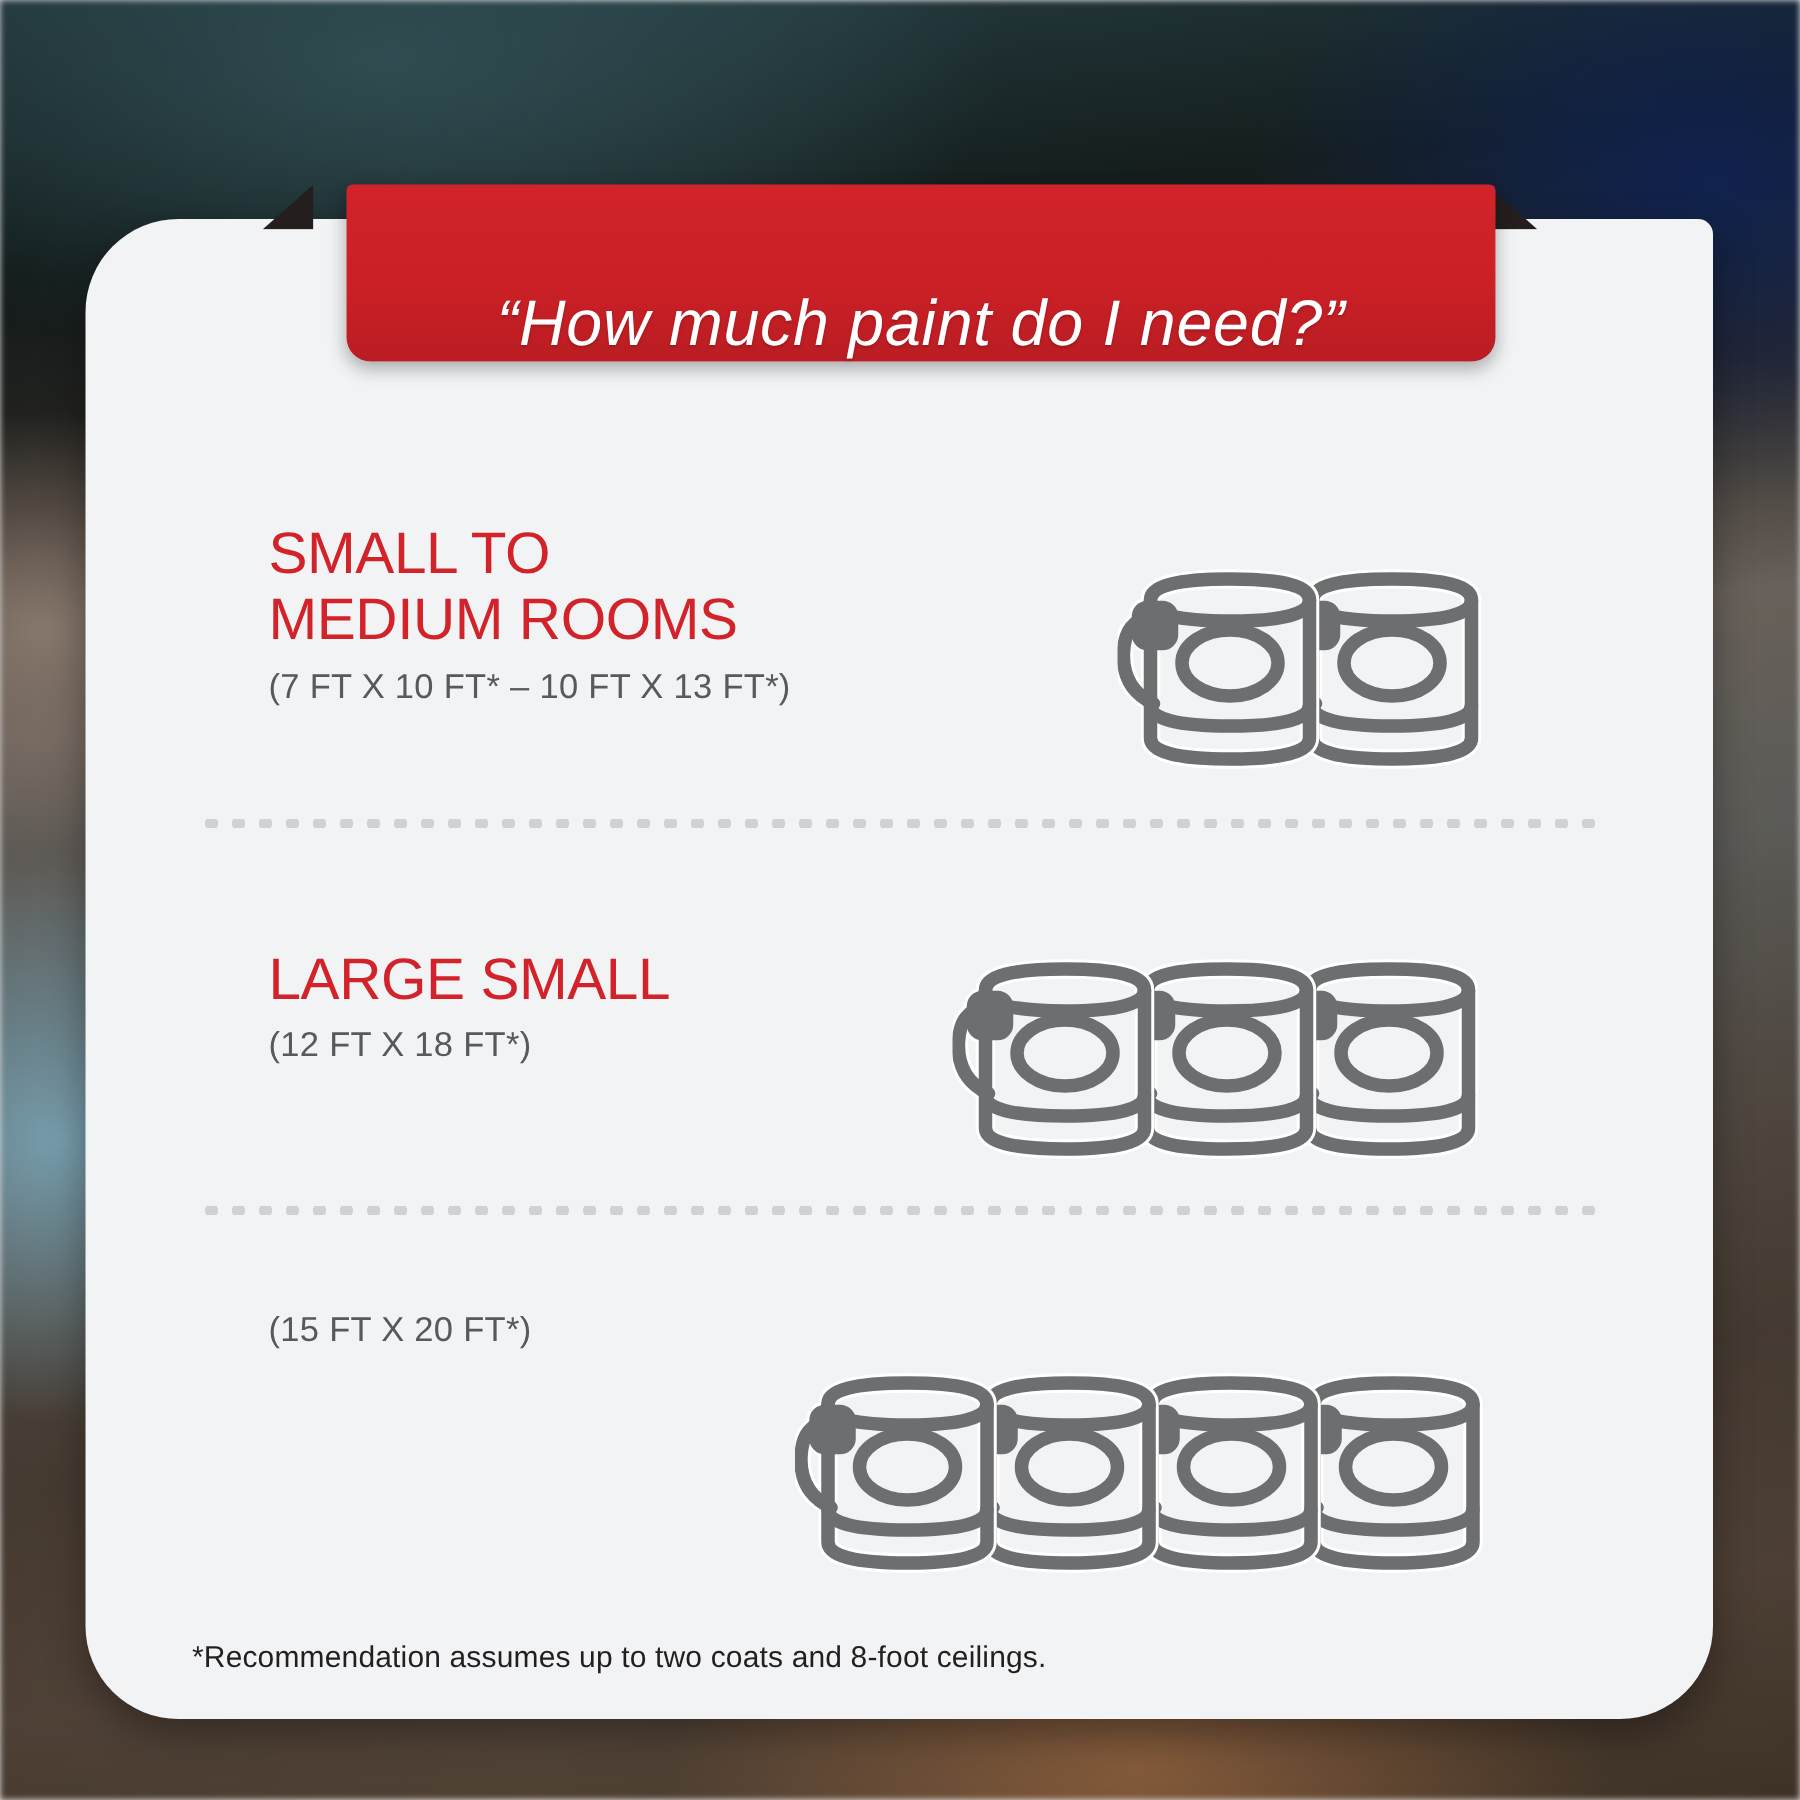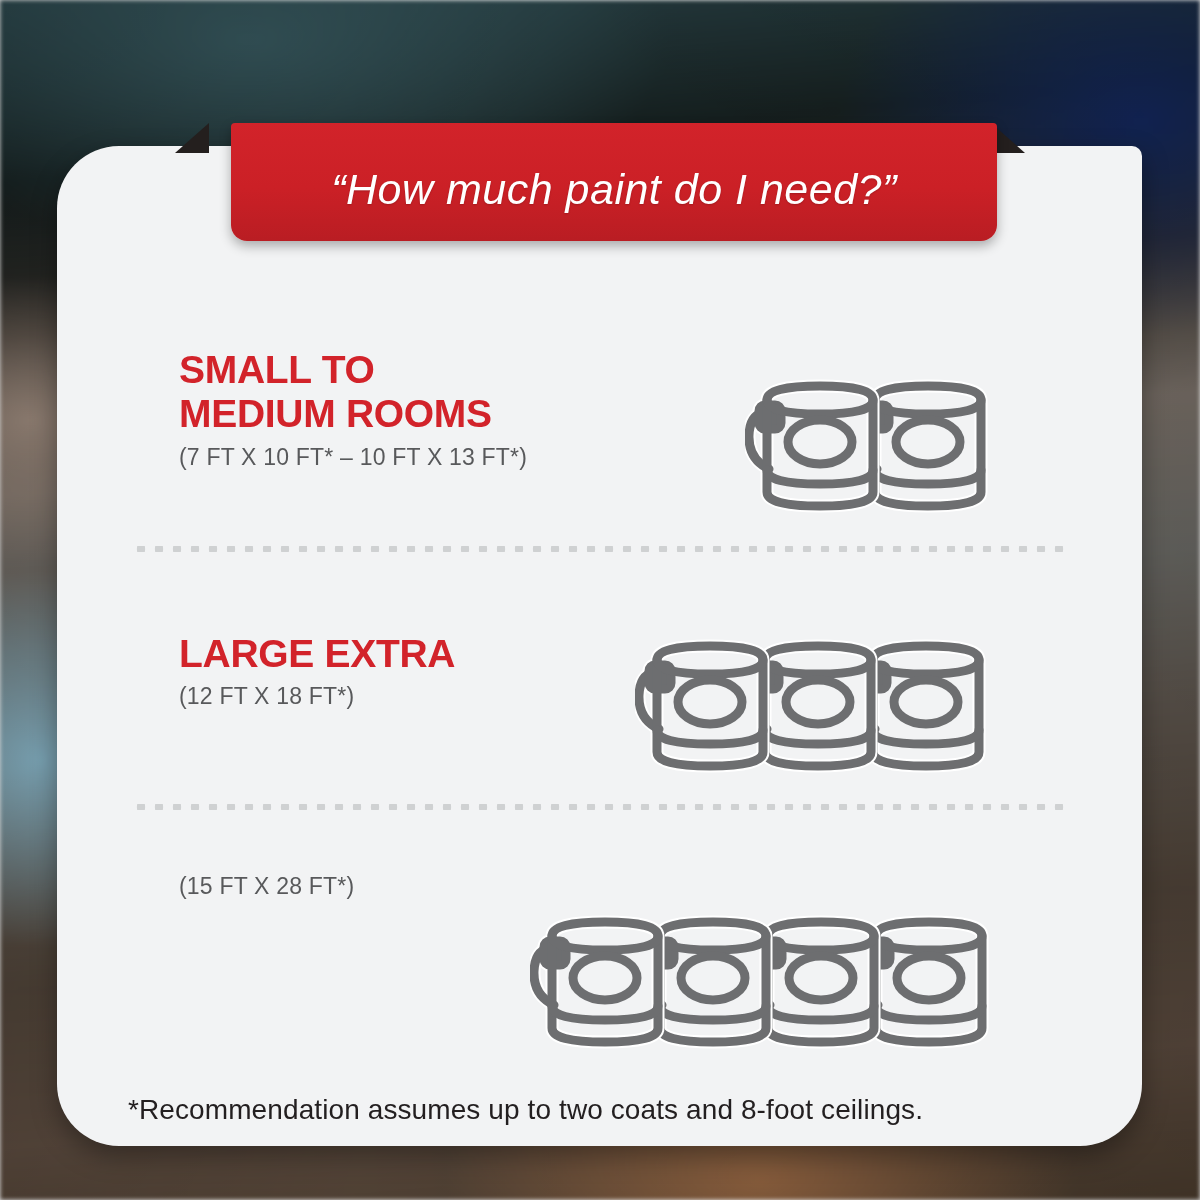--- a/index.html
+++ b/index.html
@@ -68,21 +68,21 @@
   }
   .ribbon-fold.left  { left: -28px;  clip-path: polygon(100% 0, 100% 100%, 0 100%); }
   .ribbon-fold.right { right: -28px; clip-path: polygon(0 0, 100% 100%, 0 100%); }
   #ribbon {
     position: absolute;
     inset: 0;
     background: linear-gradient(180deg, #d2232a 0%, #cb2026 55%, #b91d23 100%);
     border-radius: 4px 4px 16px 16px;
     box-shadow: 0 5px 12px rgba(0,0,0,0.30);
     display: flex;
-    align-items: center;
+    align-items: flex-end;
     justify-content: center;
     margin-left: 28px;
   }
   #ribbon-title {
     color: #ffffff;
     font-size: 43px;
     font-style: italic;
     font-weight: 400;
     letter-spacing: 0.5px;
     white-space: nowrap;
@@ -106,21 +106,21 @@
     align-items: center;
   }
   .row-text {
     position: absolute;
     left: 122px;
     top: 0;
   }
   .row-title {
     color: #d2232a;
     font-size: 39px;
-    font-weight: bold;
+    font-weight: normal;
     line-height: 1.14;
     letter-spacing: -0.3px;
     white-space: pre-line;
   }
   .row-sub {
     color: #58595b;
     font-size: 23px;
     font-weight: 500;
     letter-spacing: 0.2px;
     margin-top: 7px;
@@ -156,21 +156,21 @@
     background-size: 18px 6px;
     background-repeat: repeat-x;
   }
 
   
   #footnote {
     position: absolute;
     left: 128px;
     top: 1094px;
     color: #231f20;
-    font-size: 28px;
+    font-size: 20px;
     letter-spacing: 0.1px;
     white-space: nowrap;
   }
 </style>
 </head>
 <body>
 
 <div id="backdrop"></div>
 <div id="backdrop-veil"></div>
 
@@ -231,21 +231,21 @@
           </g>
         </svg>
       </div>
     </div>
   </div>
 
   <div class="divider" style="top:400px;"></div>
 
   <div class="row" style="top:486px;">
     <div class="row-text">
-      <div class="row-title">LARGE EXTRA</div>
+      <div class="row-title">LARGE SMALL</div>
       <div class="row-sub">(12 FT X 18 FT*)</div>
     </div>
     <div class="cans" style="left:578px; top:-12px;">
       <div class="can">
         <svg viewBox="0 0 150 172" width="150" height="172">
           <g fill="none" stroke="#ffffff" stroke-width="13" stroke-linejoin="round">
             <path d="M22 52 q-17 1 -18 23 q-1 24 20 34"></path>
             <rect x="14" y="45" width="22" height="24" rx="6"></rect>
           </g>
           <g fill="#f2f3f4" stroke="#ffffff" stroke-width="13" stroke-linejoin="round">
@@ -299,21 +299,21 @@
           </g>
         </svg>
       </div>
     </div>
   </div>
 
   <div class="divider" style="top:658px;"></div>
 
   <div class="row" style="top:720px;">
     <div class="row-text">
-      <div class="row-sub">(15 FT X 28 FT*)</div>
+      <div class="row-sub">(15 FT X 20 FT*)</div>
     </div>
     <div class="cans" style="left:473px; top:30px;">
       <div class="can">
         <svg viewBox="0 0 150 172" width="150" height="172">
           <g fill="none" stroke="#ffffff" stroke-width="13" stroke-linejoin="round">
             <path d="M22 52 q-17 1 -18 23 q-1 24 20 34"></path>
             <rect x="14" y="45" width="22" height="24" rx="6"></rect>
           </g>
           <g fill="#f2f3f4" stroke="#ffffff" stroke-width="13" stroke-linejoin="round">
             <path d="M22 40 q0 -14 53 -14 q53 0 53 14 v92 q0 14 -53 14 q-53 0 -53 -14 z"></path>

